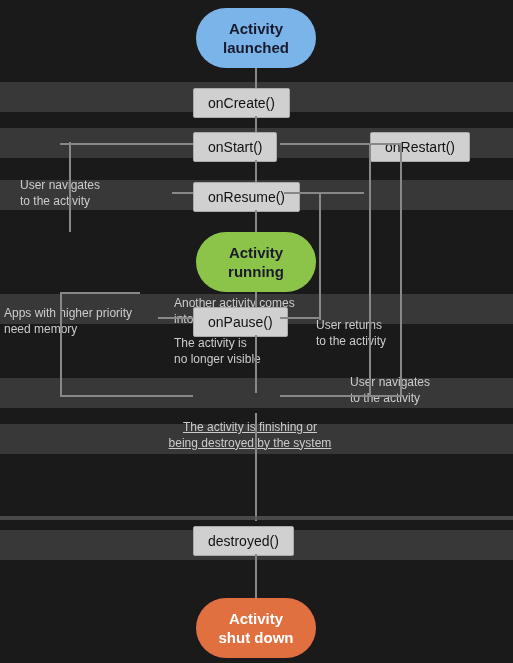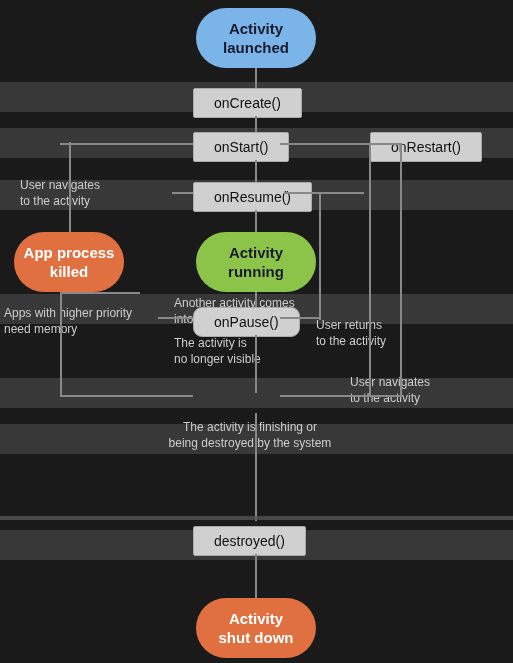--- a/index.html
+++ b/index.html
@@ -69,21 +69,21 @@
 
     
     .method-box {
       position: absolute;
       background: #d0d0d0;
       border: 1px solid #aaa;
       text-align: center;
       font-size: 14px;
       font-weight: normal;
       color: #111;
-      padding: 6px 20px;
+      padding: 6px 14px;
       border-radius: 2px;
       white-space: nowrap;
     }
 
     
     .vline {
       position: absolute;
       width: 2px;
       background: #888;
     }
@@ -162,43 +162,40 @@
   </div>
 
   <div class="hline" style="left:284px; top:192px; width:80px;"></div>
 
   <div class="vline" style="left:255px; top:210px; height:22px;"></div>
 
   <div class="oval oval-green">
     <span>Activity<br>running</span>
   </div>
 
-  <div class="oval oval-red">
-    <span>App process<br>killed</span>
-  </div>
 
   <div class="vline" style="left:69px; top:142px; height:90px;"></div>
 
   <div class="label" style="left:174px; top:296px; width:150px; text-align:left;">
     <span>Another activity comes<br>into the foreground</span>
   </div>
 
   <div class="vline" style="left:255px; top:292px; height:20px;"></div>
 
   <div class="label" style="left:316px; top:318px; width:140px; text-align:left;">
     <span>User returns<br>to the activity</span>
   </div>
 
   <div class="label" style="left:4px; top:306px; width:155px; text-align:left;">
     <span>Apps with higher priority<br>need memory</span>
   </div>
 
   <div class="hline" style="left:158px; top:317px; width:36px;"></div>
 
-  <div class="method-box" style="left:193px; top:307px;border-radius:9px;">
+  <div class="method-box" style="left:193px; top:307px;">
     <span>onPause()</span>
   </div>
 
   <div class="hline" style="left:280px; top:317px; width:40px;"></div>
 
   <div class="vline" style="left:319px; top:192px; height:128px;"></div>
 
   <div class="hline" style="left:284px; top:192px; width:36px;"></div>
 
   <div class="label" style="left:174px; top:336px; width:145px; text-align:left;">
@@ -218,21 +215,21 @@
 
   <div class="hline" style="left:60px; top:395px; width:133px;"></div>
 
   <div class="vline" style="left:60px; top:292px; height:105px;"></div>
   <div class="hline" style="left:60px; top:292px; width:80px;"></div>
 
   <div class="hline" style="left:280px; top:395px; width:90px;"></div>
   <div class="vline" style="left:369px; top:143px; height:253px;"></div>
   <div class="hline" style="left:284px; top:143px; width:87px;"></div>
 
-  <div class="label" style="left:130px; top:420px; width:240px; text-align:center;">
+  <div class="label" style="left:130px; top:420px; width:240px; text-align:center;text-decoration:underline;">
     <span>The activity is finishing or<br>being destroyed by the system</span>
   </div>
 
   <div class="vline" style="left:255px; top:413px; height:108px;"></div>
 
   <div class="stripe" style="top:516px; height:4px; opacity:0.8;"></div>
 
   <div class="method-box" style="left:193px; top:526px;">
     <span>destroyed()</span>
   </div>

